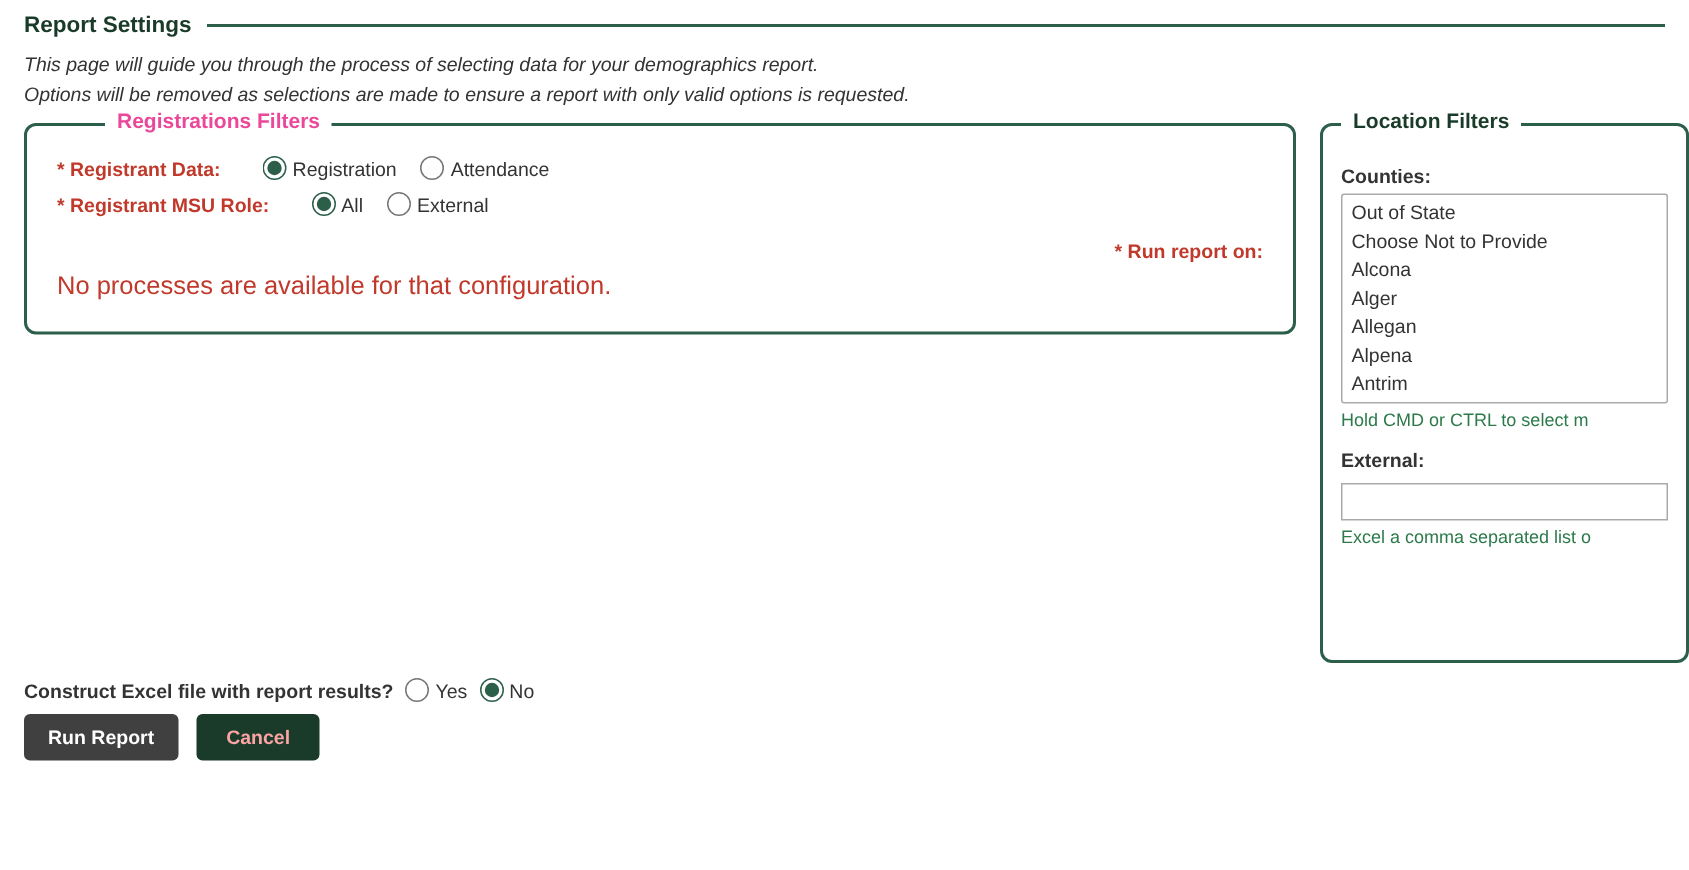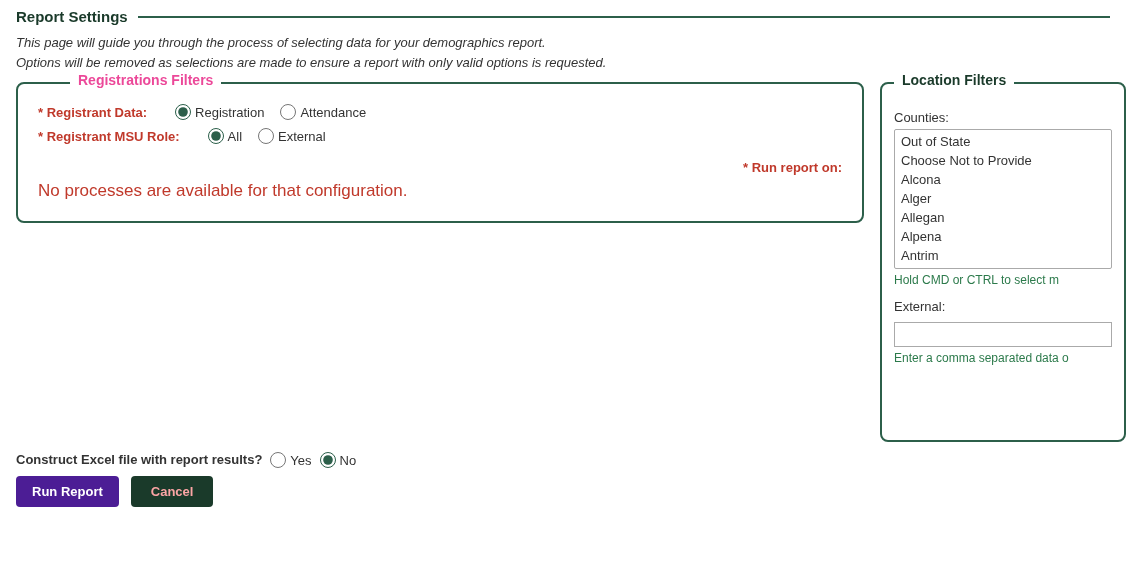--- a/index.html
+++ b/index.html
@@ -86,21 +86,21 @@
 
     .run-report-section {
       margin-top: 16px;
     }
     .run-report-label {
       font-weight: bold;
       color: #c0392b;
     }
 
     .filter-label {
-      font-weight: normal;
+      font-weight: bold;
       color: #333;
       margin-bottom: 4px;
       margin-top: 8px;
       display: block;
     }
 
     .counties-select {
       width: 100%;
       border: 1px solid #aaa;
       padding: 2px;
@@ -134,21 +134,21 @@
       margin-top: 4px;
       display: block;
     }
 
     .excel-label {
       font-weight: bold;
       color: #333;
     }
 
     .btn-run-report {
-      background: #4c1d95;
+      background: #404040;
       color: #fff;
       border: none;
       padding: 8px 16px;
       border-radius: 4px;
       font-size: 13px;
       cursor: pointer;
       font-weight: bold;
     }
 
     .btn-cancel {
@@ -216,21 +216,21 @@
       font-size: 14px;
       color: #1a3a2a;
     }
 
     .bottom-section {
       padding: 10px 16px 8px 16px;
     }
 
     .excel-row {
       display: flex;
-      align-items: flex-start;
+      align-items: center;
       gap: 8px;
       margin-bottom: 8px;
     }
 
     .action-row {
       display: flex;
       gap: 12px;
       margin-top: 8px;
     }
   </style>
@@ -306,21 +306,21 @@
           <option>Alger</option>
           <option>Allegan</option>
           <option>Alpena</option>
           <option>Antrim</option>
         </select>
         <span class="multi-select-hint">Hold CMD or CTRL to select m</span>
 
         
         <label class="filter-label" style="margin-top:12px;">External:</label>
         <input type="text" class="zipcode-input" placeholder="" style="">
-        <span class="zipcode-hint">Enter a comma separated data o</span>
+        <span class="zipcode-hint">Excel a comma separated list o</span>
 
       </div>
     </div>
 
   </div>
 
   <div class="bottom-section">
 
     <div class="excel-row">
       <span class="excel-label">Construct Excel file with report results?</span>

